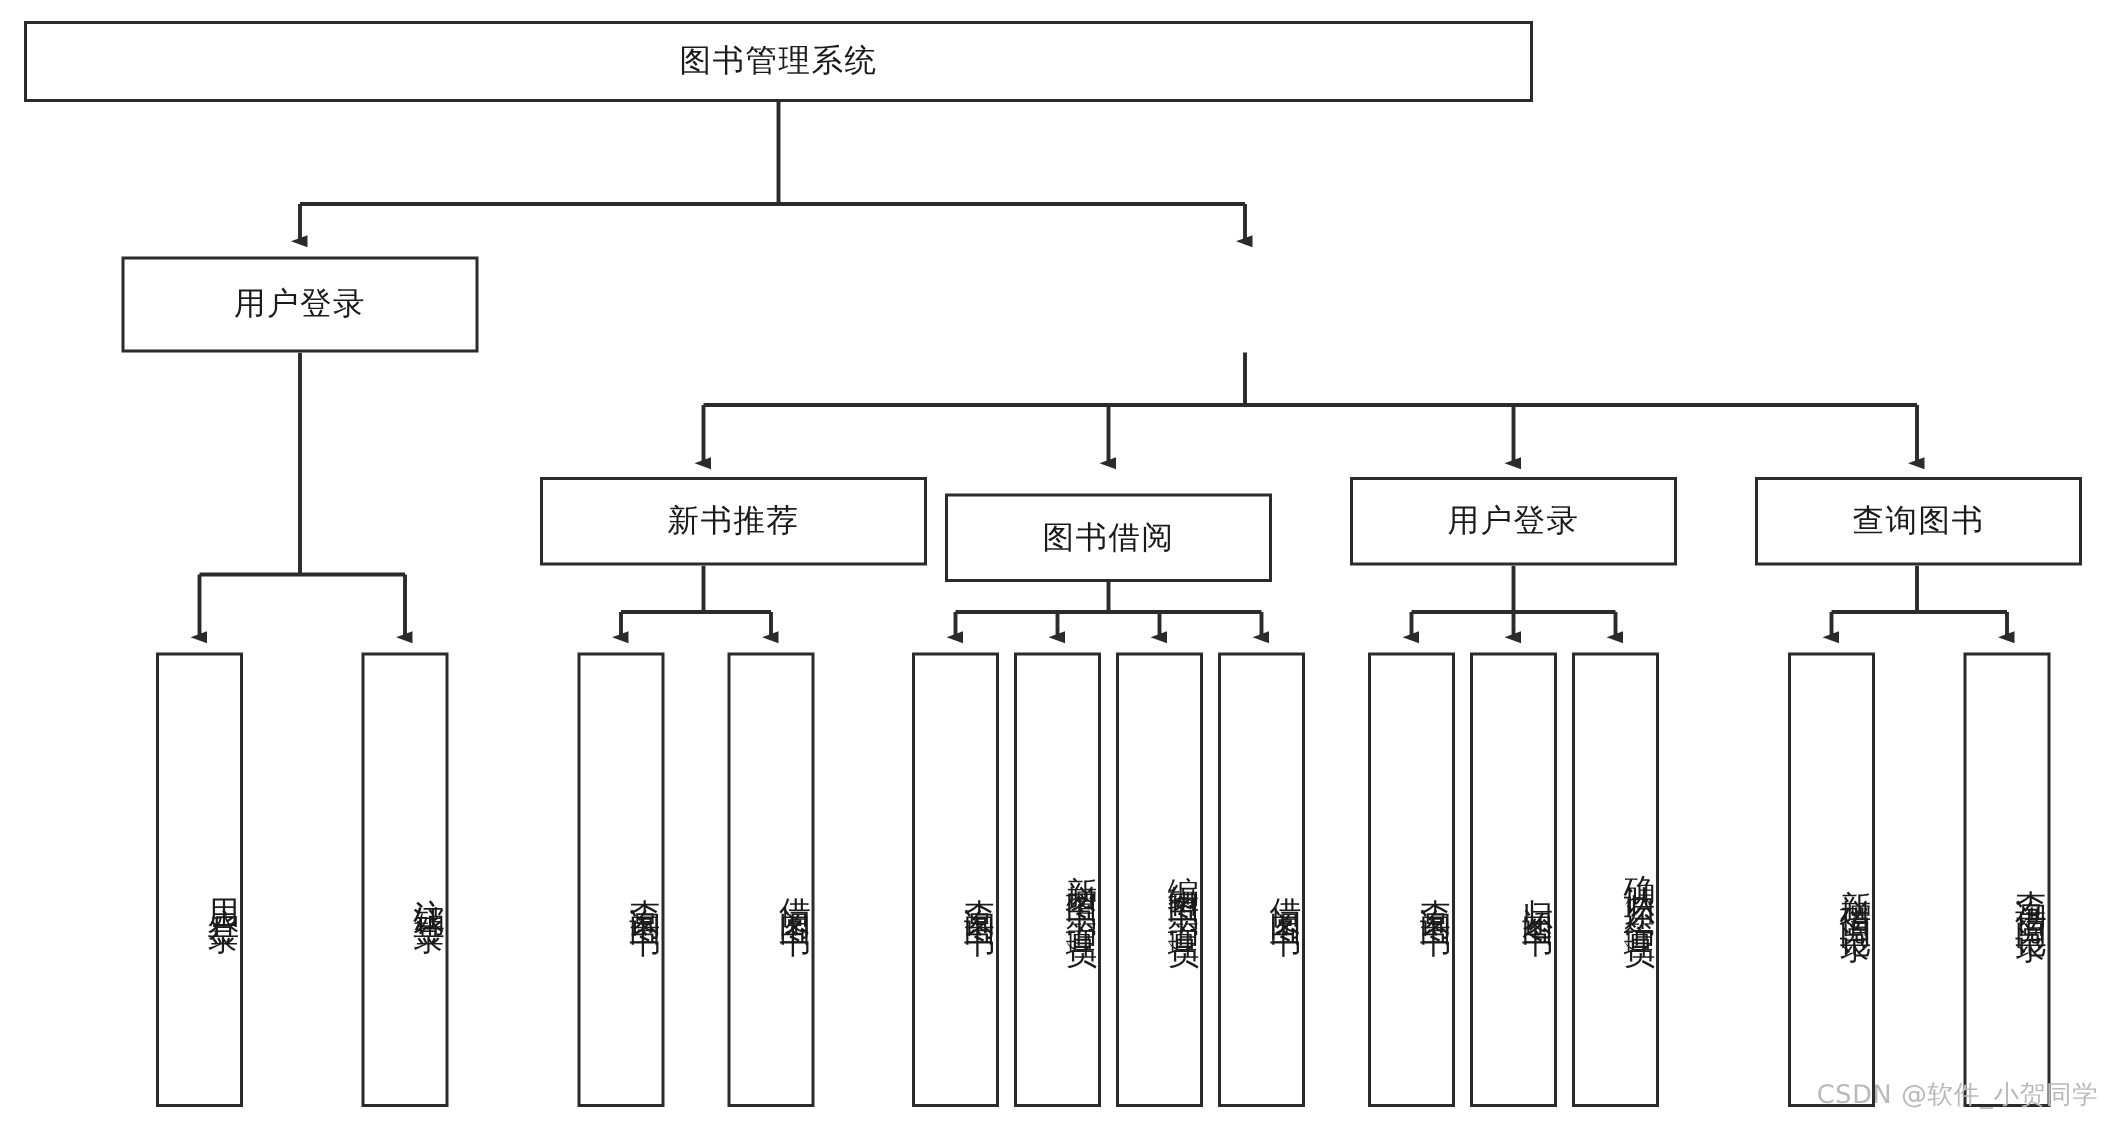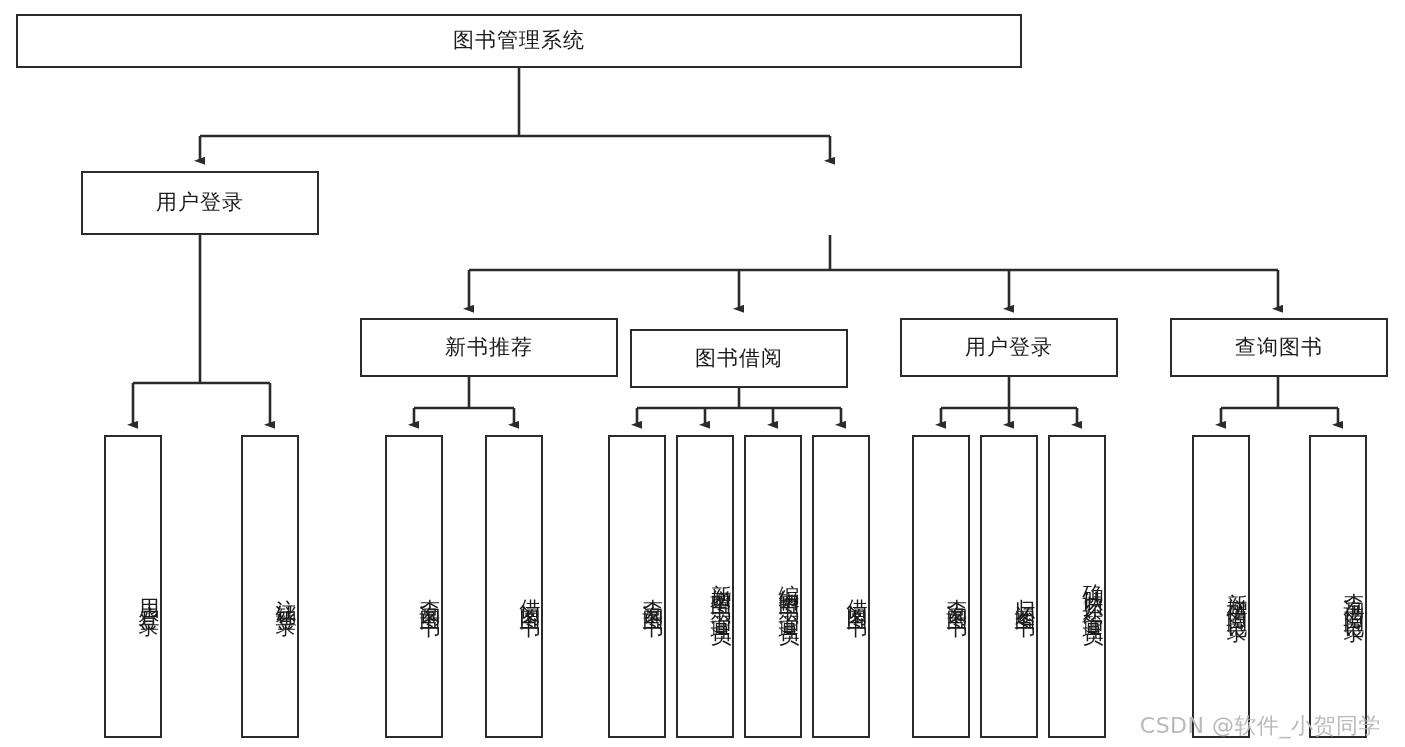--- a/index.html
+++ b/index.html
@@ -48,23 +48,23 @@
     justify-content: center;
     padding-top: 14px;
   }
   .node.vert .vtext {
     writing-mode: vertical-rl;
     text-orientation: upright;
     white-space: nowrap;
   }
   .watermark {
     position: absolute;
-    right: 24px;
+    right: 6px;
     bottom: 6px;
-    font-size: 22px;
+    font-size: 17px;
     color: #b9b9b9;
     letter-spacing: 0.5px;
     white-space: nowrap;
     margin-top: 16px;
   }
 </style>
 </head>
 <body>
 
 <div id="canvas">

